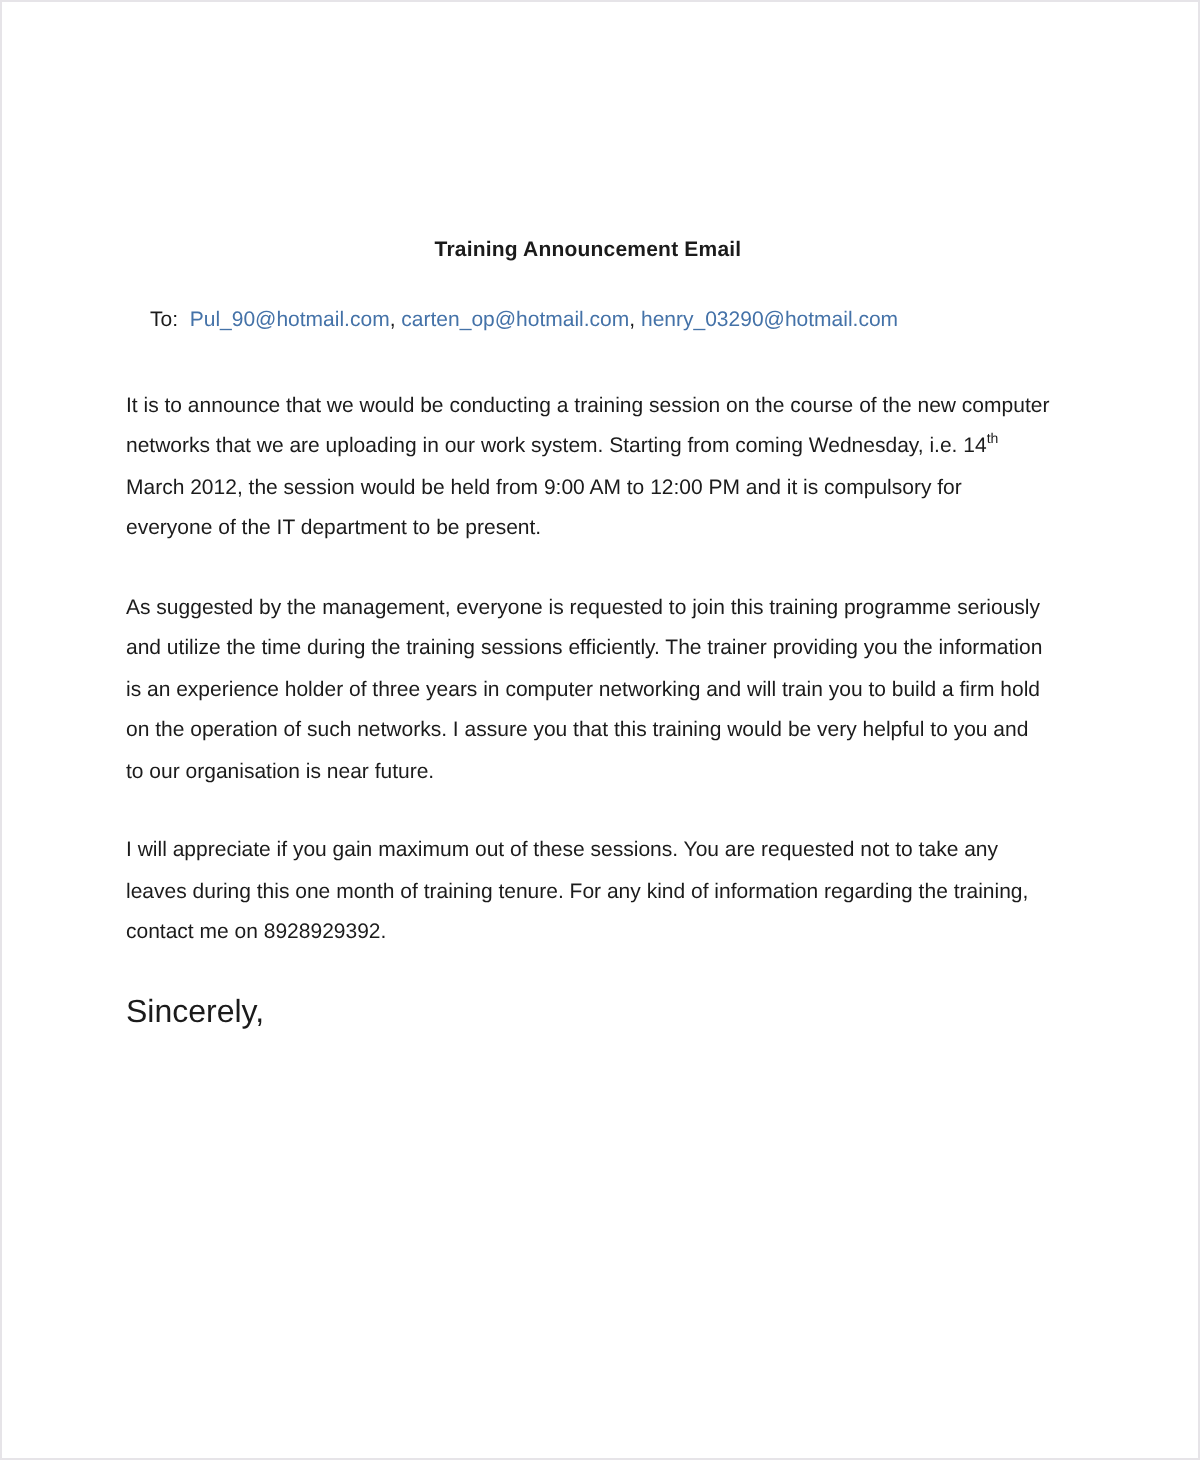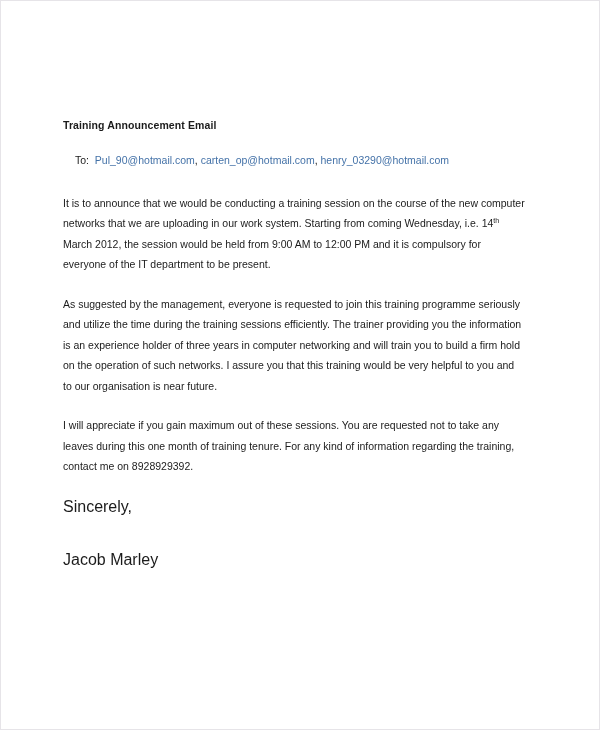--- a/index.html
+++ b/index.html
@@ -29,20 +29,21 @@
     width: 462px;
   }
 
   .doc-title {
     font-size: 10.5px;
     font-weight: bold;
     color: #1b1b1b;
     letter-spacing: 0.1px;
     margin: 0 0 20px 0;
     line-height: 1.3;
+    text-align: center;
   }
 
   .recipients-line {
     font-size: 10.5px;
     color: #1b1b1b;
     margin: 0 0 25px 12px;
     line-height: 1.45;
     white-space: nowrap;
   }
 
@@ -112,17 +113,16 @@
 
 
     <p class="para"><span>It is to announce that we would be conducting a training session on the course of the new computer networks that we are uploading in our work system. Starting from coming Wednesday, i.e. 14</span><sup>th</sup><span> March 2012, the session would be held from 9:00 AM to 12:00 PM and it is compulsory for everyone of the IT department to be present.</span></p>
 
     <p class="para">As suggested by the management, everyone is requested to join this training programme seriously and utilize the time during the training sessions efficiently. The trainer providing you the information is an experience holder of three years in computer networking and will train you to build a firm hold on the operation of such networks. I assure you that this training would be very helpful to you and to our organisation is near future.</p>
 
     <p class="para">I will appreciate if you gain maximum out of these sessions. You are requested not to take any leaves during this one month of training tenure. For any kind of information regarding the training, contact me on 8928929392.</p>
 
     <div class="closing-block">
       <p class="closing-line">Sincerely,</p>
-      <p class="closing-line">Jacob Marley</p>
     </div>
 
   </div>
 </div>
 
 </body></html>

